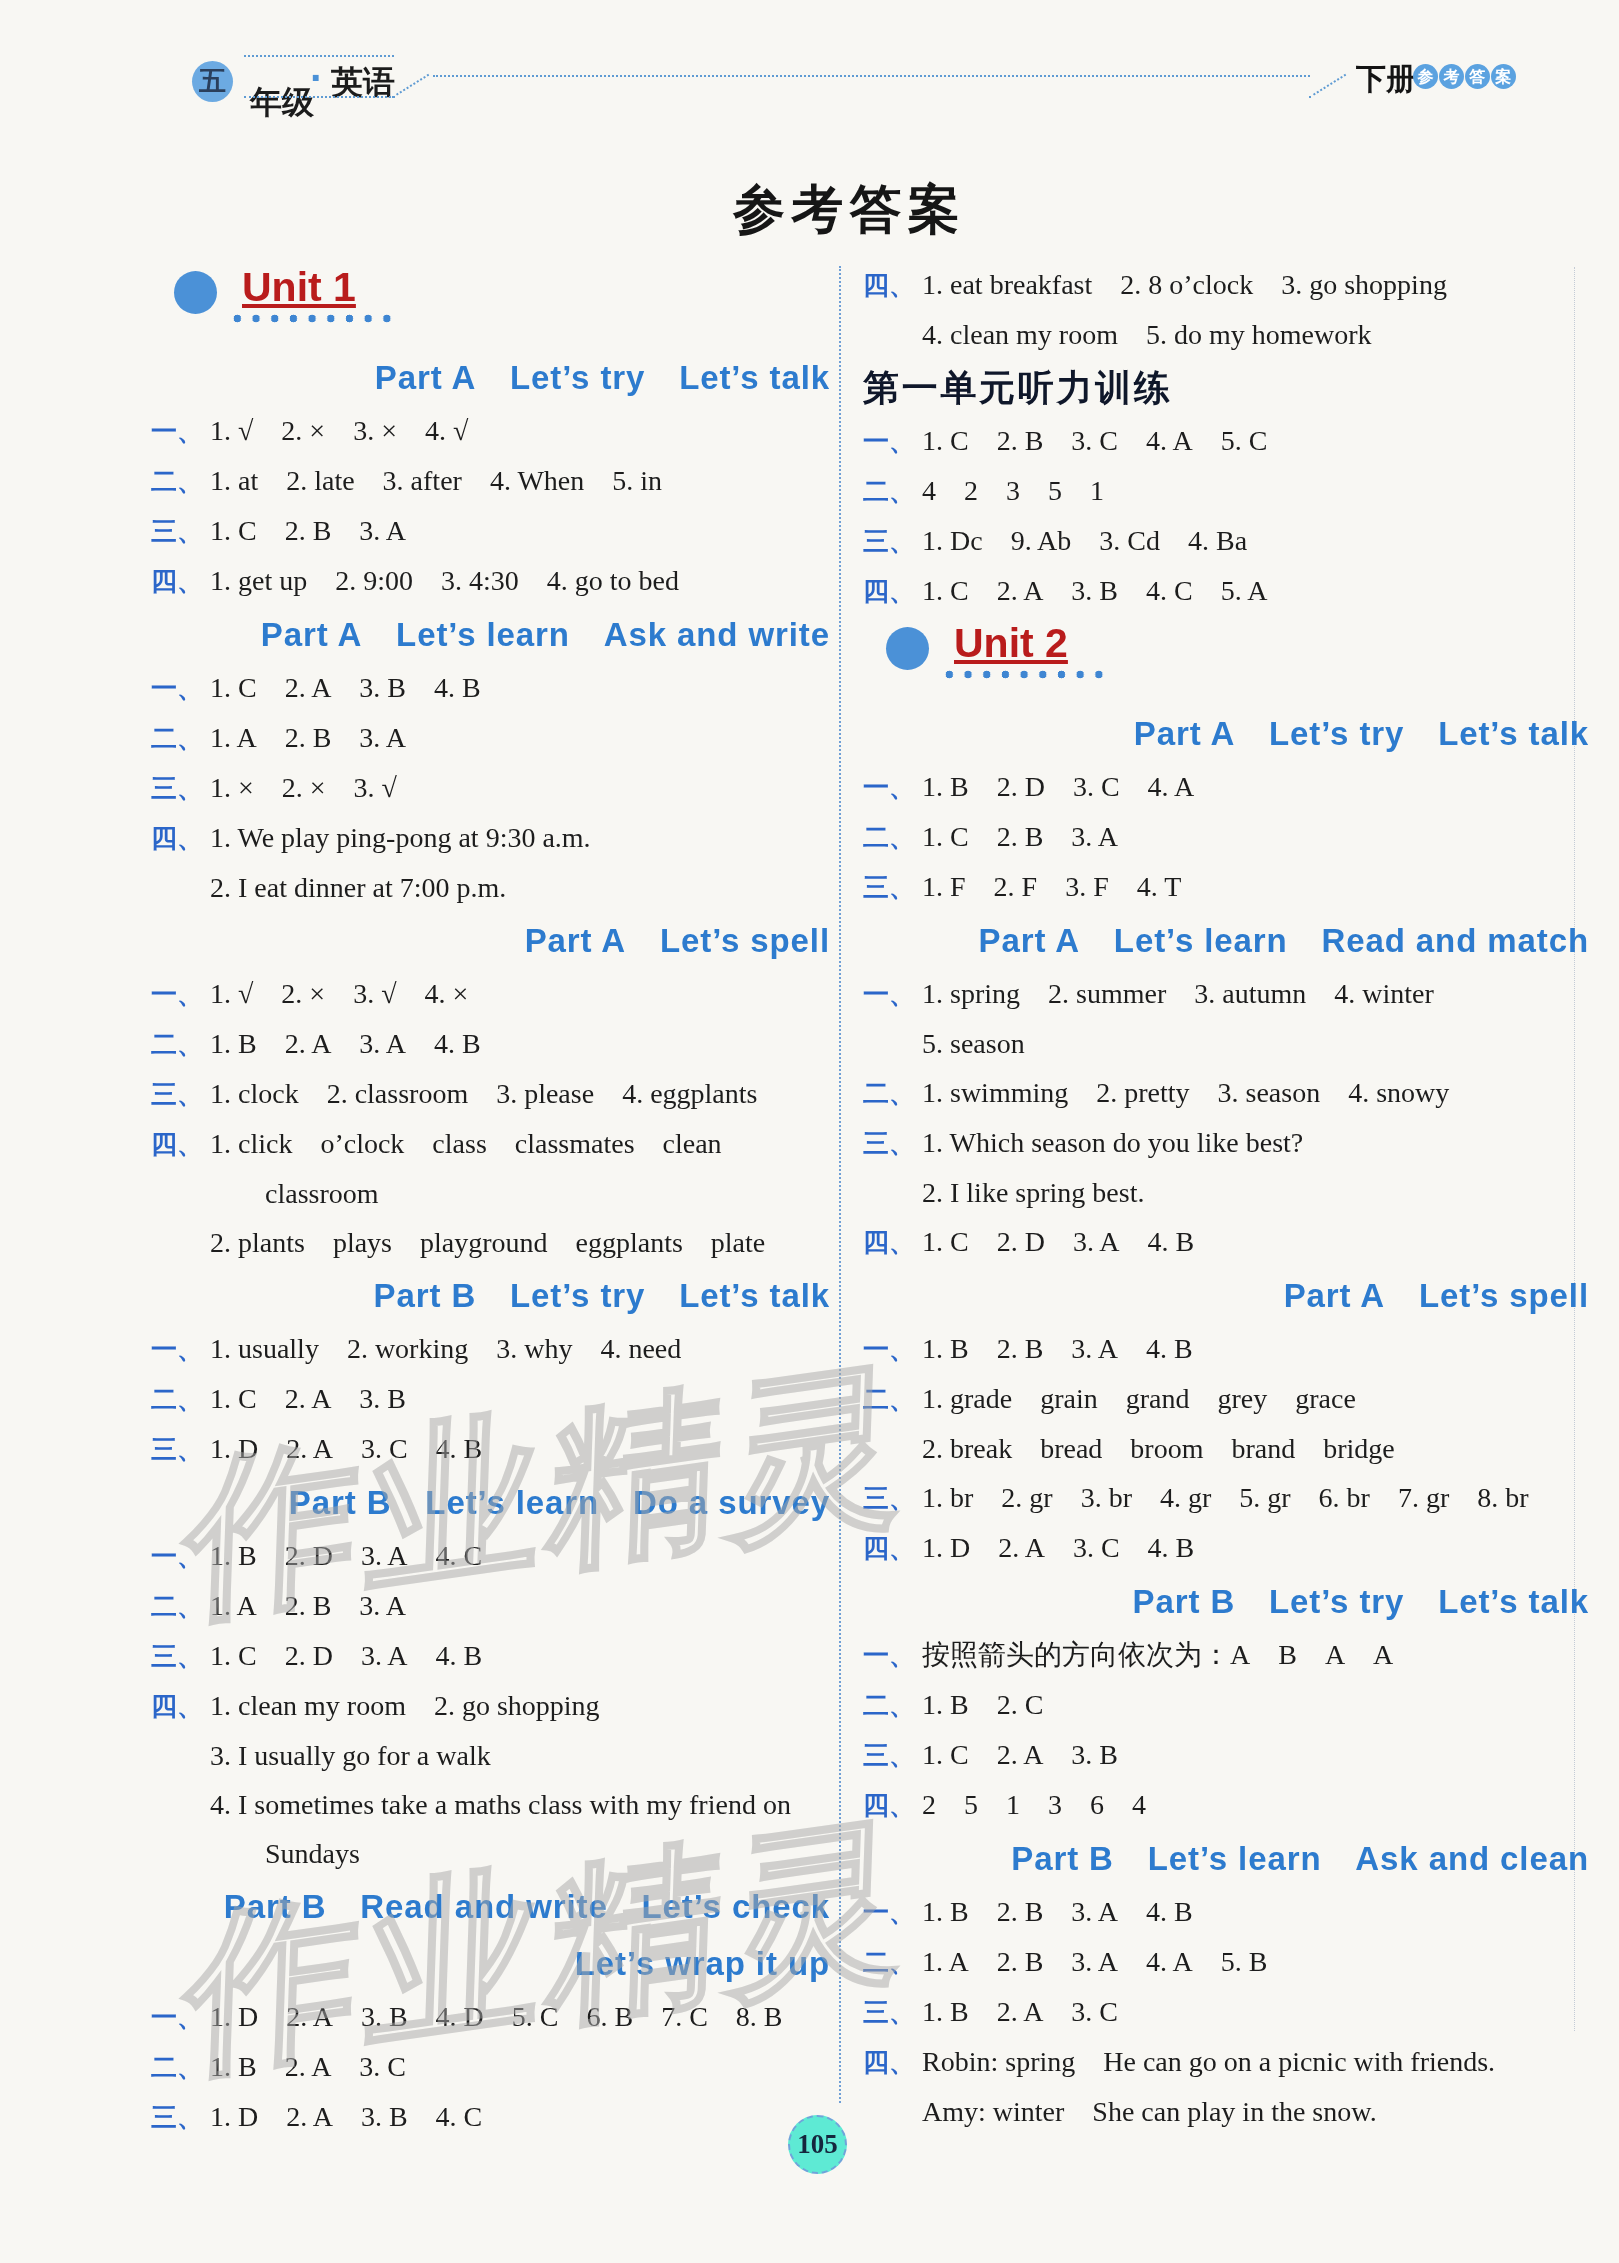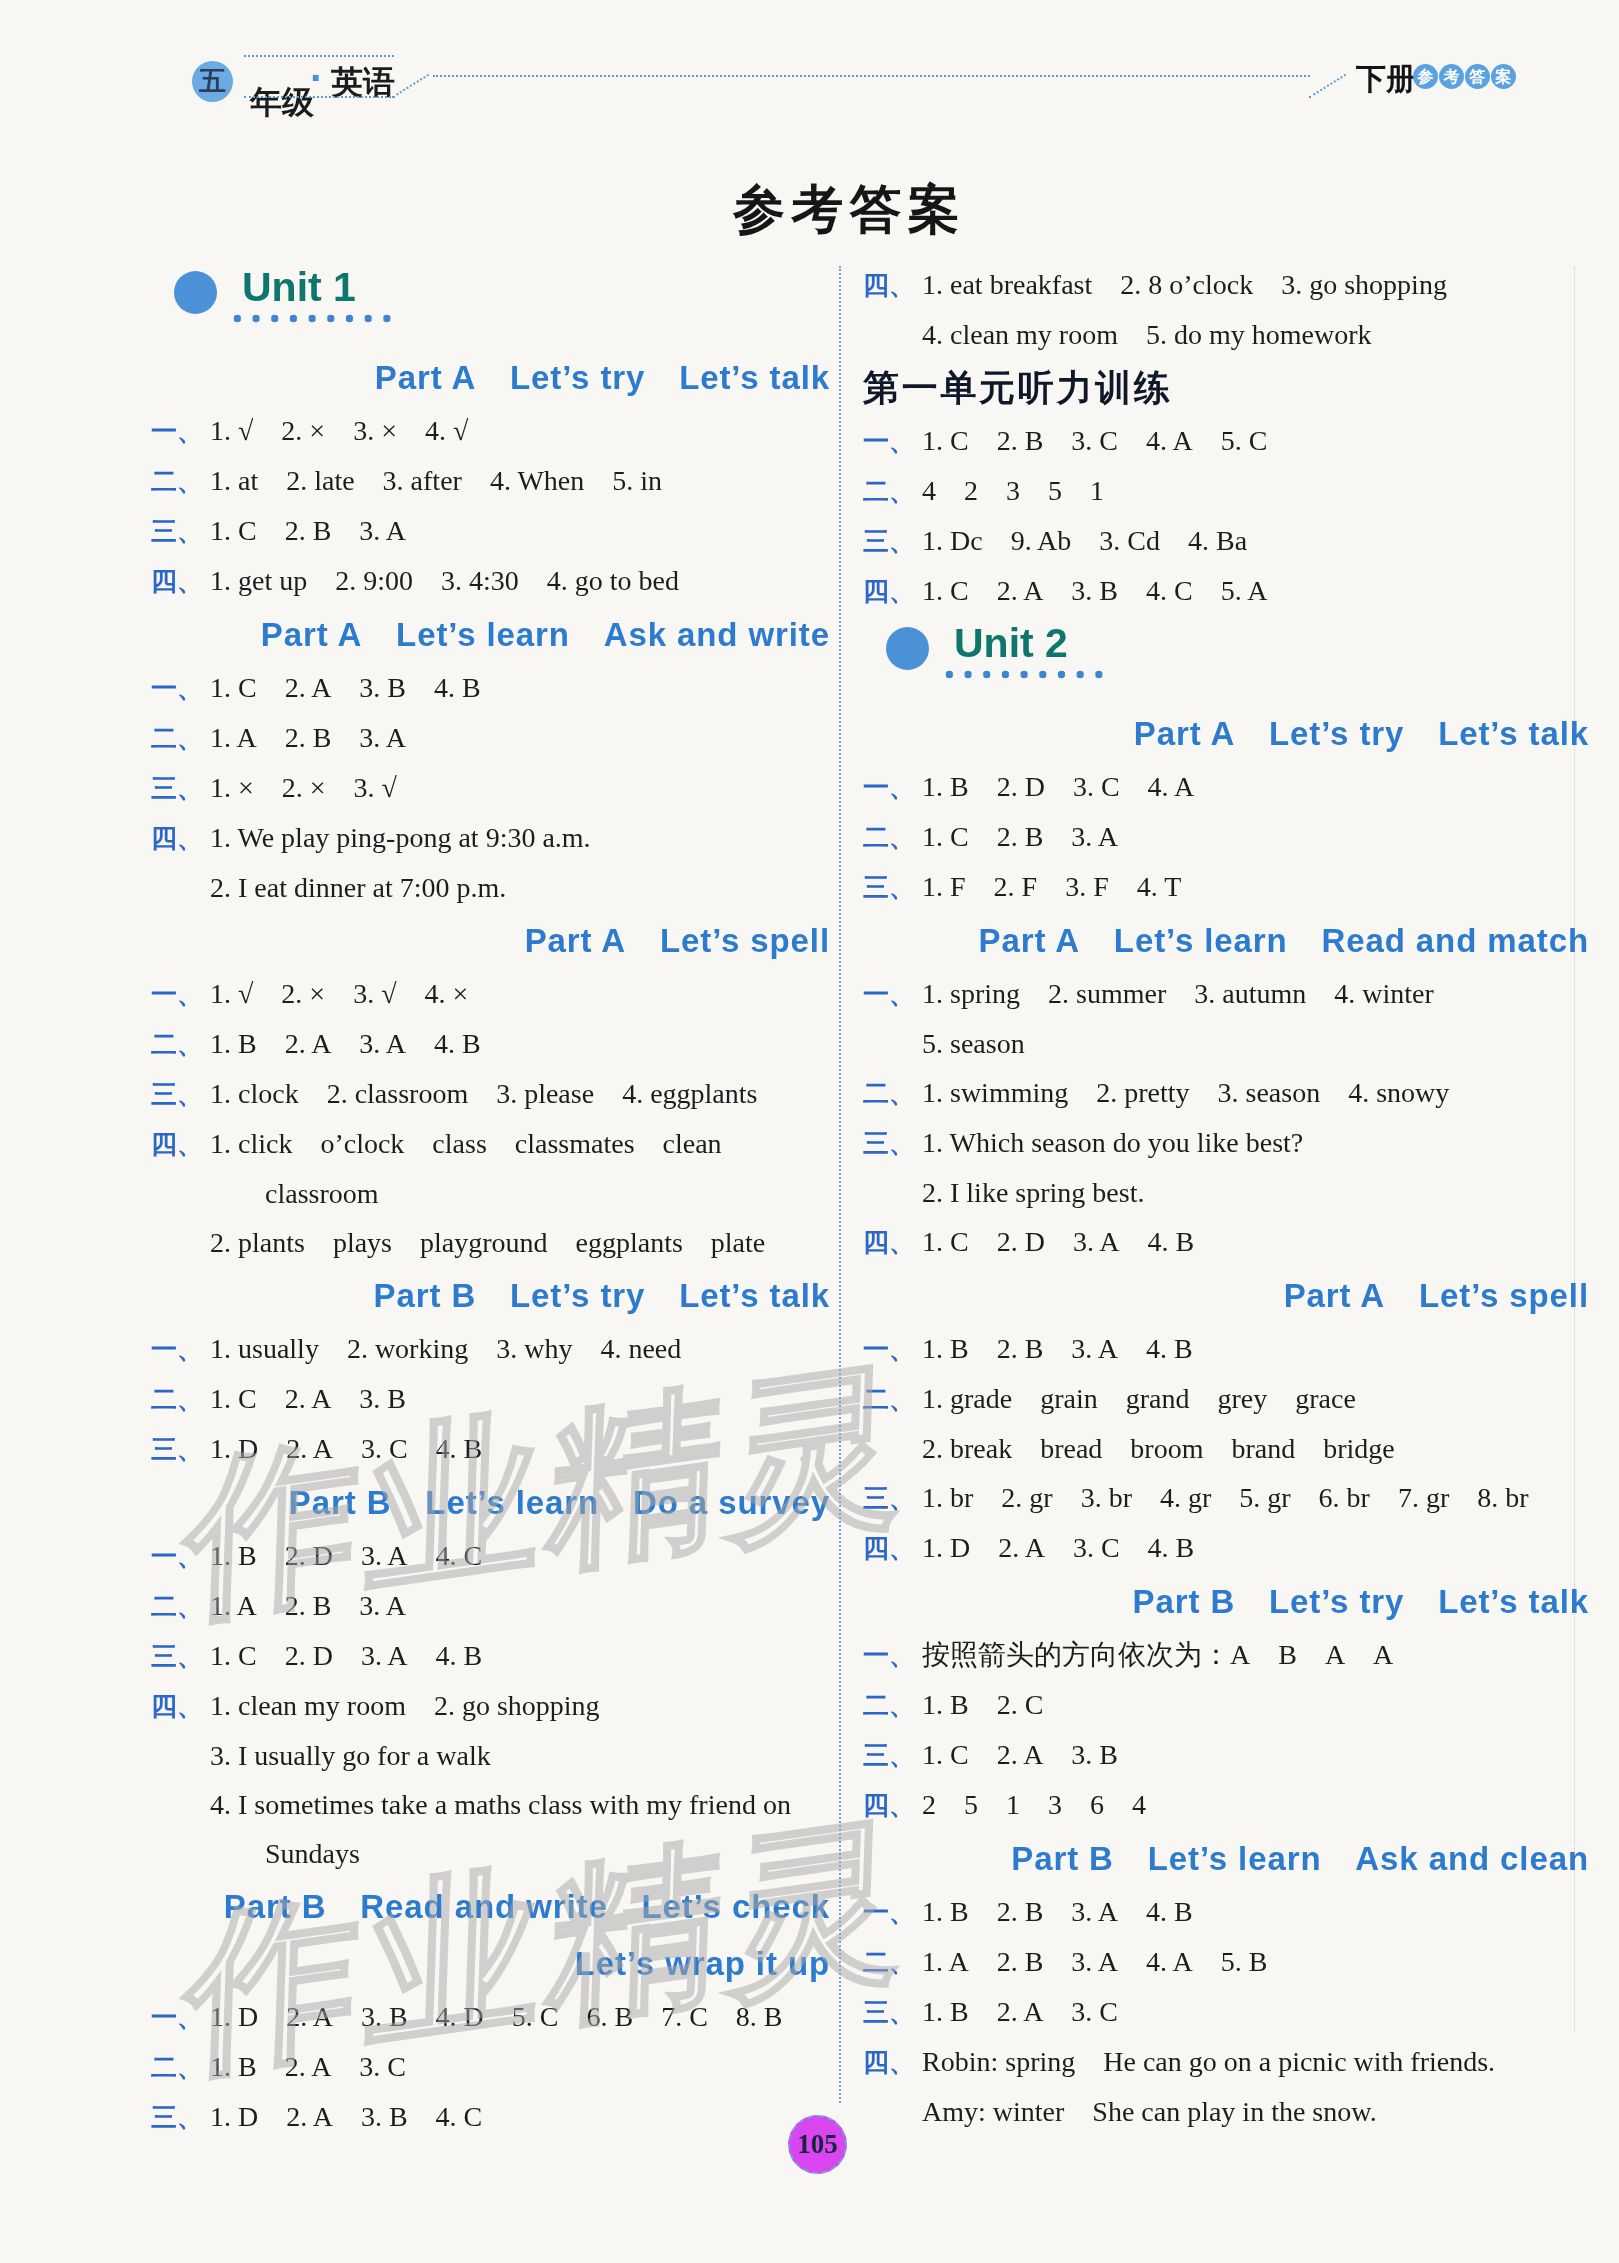--- a/index.html
+++ b/index.html
@@ -41,35 +41,35 @@
   .row.ind2{padding-left:114px;}
   .txt{font-family:"Liberation Serif","DejaVu Serif",serif;}
 
   .phead{font:700 33px/57px "Liberation Sans","DejaVu Sans",sans-serif;color:#2d7bce;
          text-align:right;letter-spacing:0.9px;}
   .zhead{font:700 36px/57px "Liberation Sans","DejaVu Sans",sans-serif;color:#0f172a;
          text-align:left;letter-spacing:2.7px;}
 
   .unit{position:relative;height:89px;}
   .unit-circle{position:absolute;left:23px;top:10.7px;width:43px;height:43px;border-radius:50%;background:#4b91d7;}
-  .unit-text{position:absolute;left:91px;top:1.8px;font:700 41px/50px "Liberation Sans","DejaVu Sans",sans-serif;color:#0f766e;}
+  .unit-text{position:absolute;left:91px;top:1.8px;font:700 41px/50px "Liberation Sans","DejaVu Sans",sans-serif;color:#b91c1c;text-decoration:underline;}
   .unit-dots{position:absolute;left:77px;top:53px;width:166px;height:10.7px;
     background-image:radial-gradient(circle,#3f86d2 3.6px,rgba(0,0,0,0) 4px);
     background-size:18.7px 10.7px;background-repeat:repeat-x;}
 
   
   .wm{position:absolute;font:700 174px/1 "Liberation Sans","DejaVu Sans",sans-serif;letter-spacing:9px;
       color:transparent;-webkit-text-stroke:2.7px #a9a9a9;opacity:.5;
       transform:rotate(-8deg) skewX(-10deg);white-space:nowrap;pointer-events:none;z-index:6;}
   #wm1{left:183px;top:1403px;}
   #wm2{left:183px;top:1858px;}
 
   
   .pagenum{position:absolute;left:788px;top:2115px;width:55px;height:55px;border-radius:50%;
-    background:#d946ef;border:2.7px dashed #6fa4da;color:#15263d;
+    background:#5eead4;border:2.7px dashed #6fa4da;color:#15263d;
     font:700 27px/55px "Liberation Serif","DejaVu Serif",serif;text-align:center;}
 </style>
 </head>
 <body>
 
 <div class="page">
 
   <div>
     <span class="grade-circle">五</span>
     <span class="hdr-grade">年级</span>

